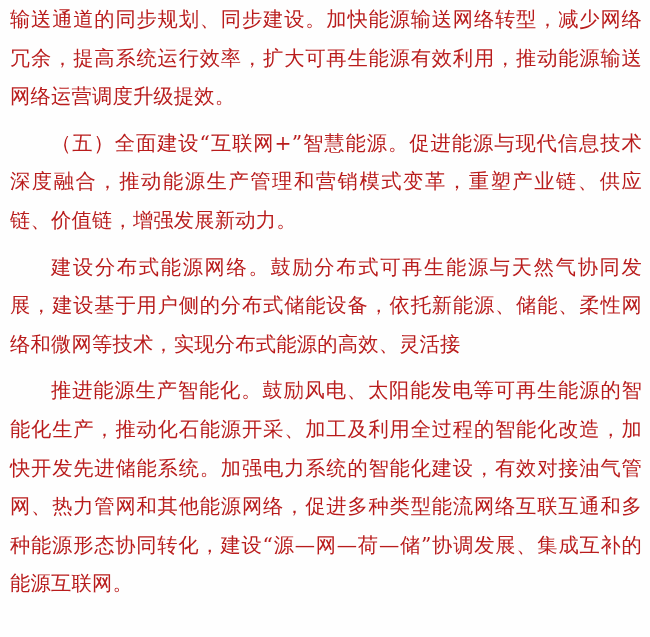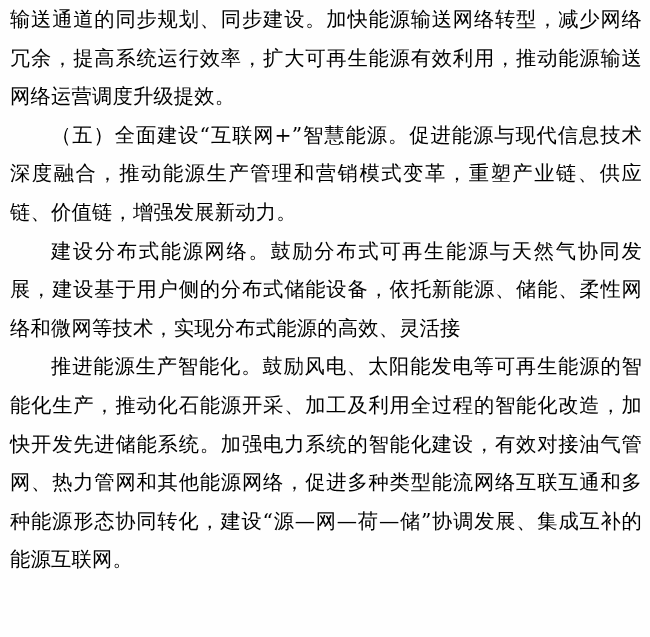--- a/index.html
+++ b/index.html
@@ -12,39 +12,39 @@
     height: 637px;
     overflow: hidden;
     font-family: "DejaVu Serif", "Liberation Serif", serif;
   }
   #doc {
     width: 650px;
     height: 637px;
     box-sizing: border-box;
     padding: 0px 8px 0 10px;
     background: #fefefe;
-    color: #000000;
+    color: #b91c1c;
   }
   .para {
     font-size: 20.3px;
     line-height: 38.6px;
     letter-spacing: 0.2px;
     text-align: justify;
     text-justify: inter-ideograph;
     margin: 0;
     text-indent: 0;
     white-space: normal;
     word-break: break-all;
     font-weight: 500;
   }
   .para.indent {
     text-indent: 41px;
   }
   .para + .para {
-    margin-top: 0px;
+    margin-top: 8px;
   }
   
   #doc {
     -webkit-font-smoothing: antialiased;
   }
 </style>
 </head>
 <body>
 
 <div id="doc">

